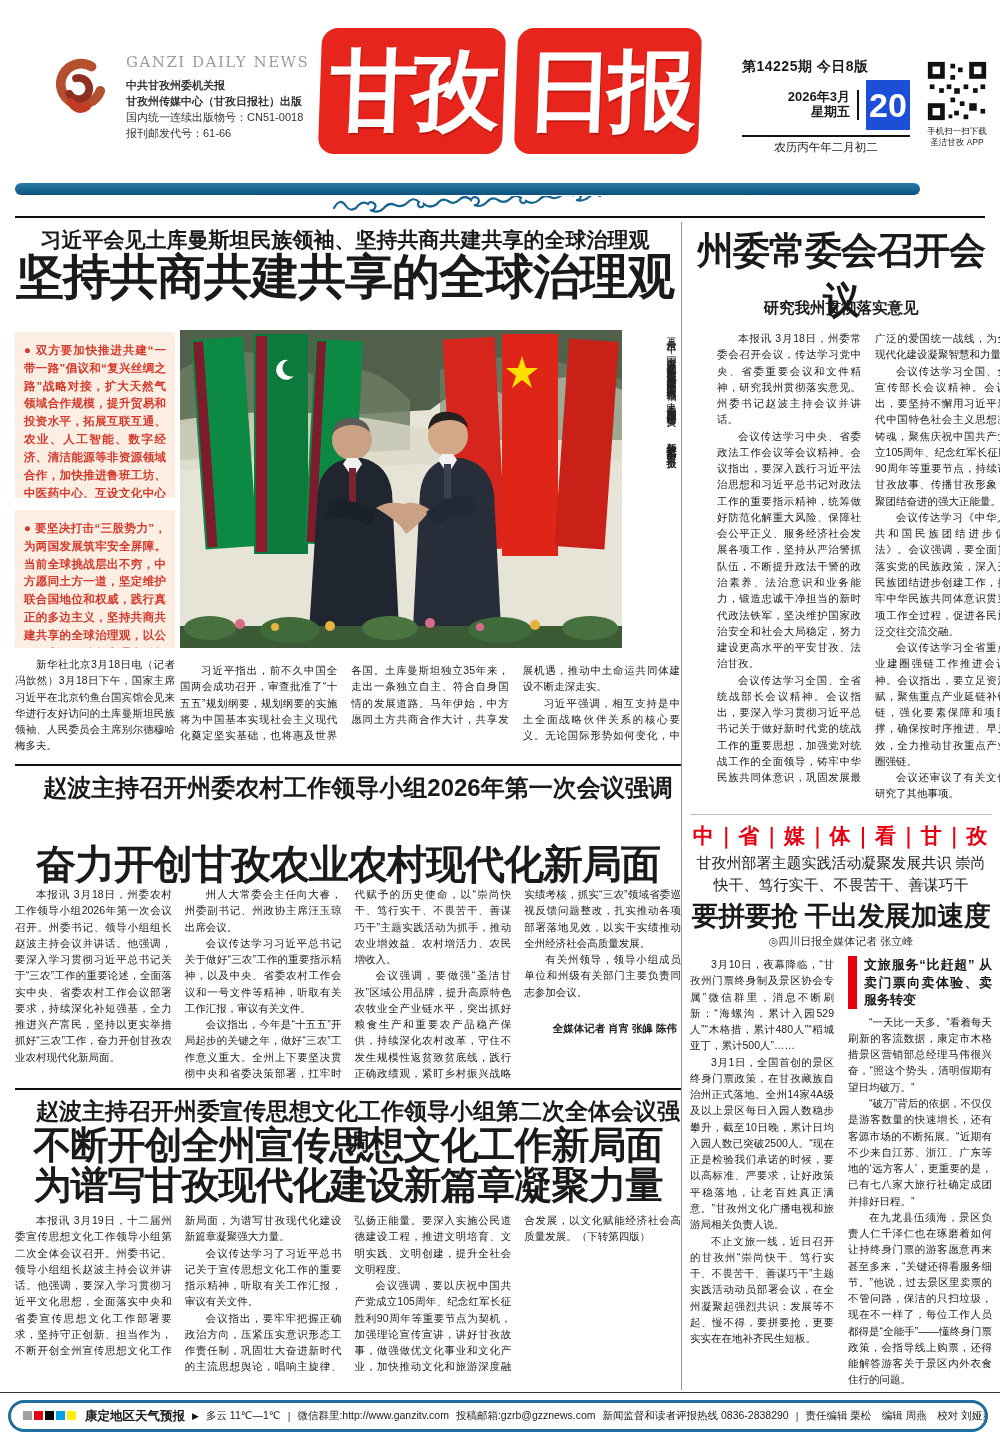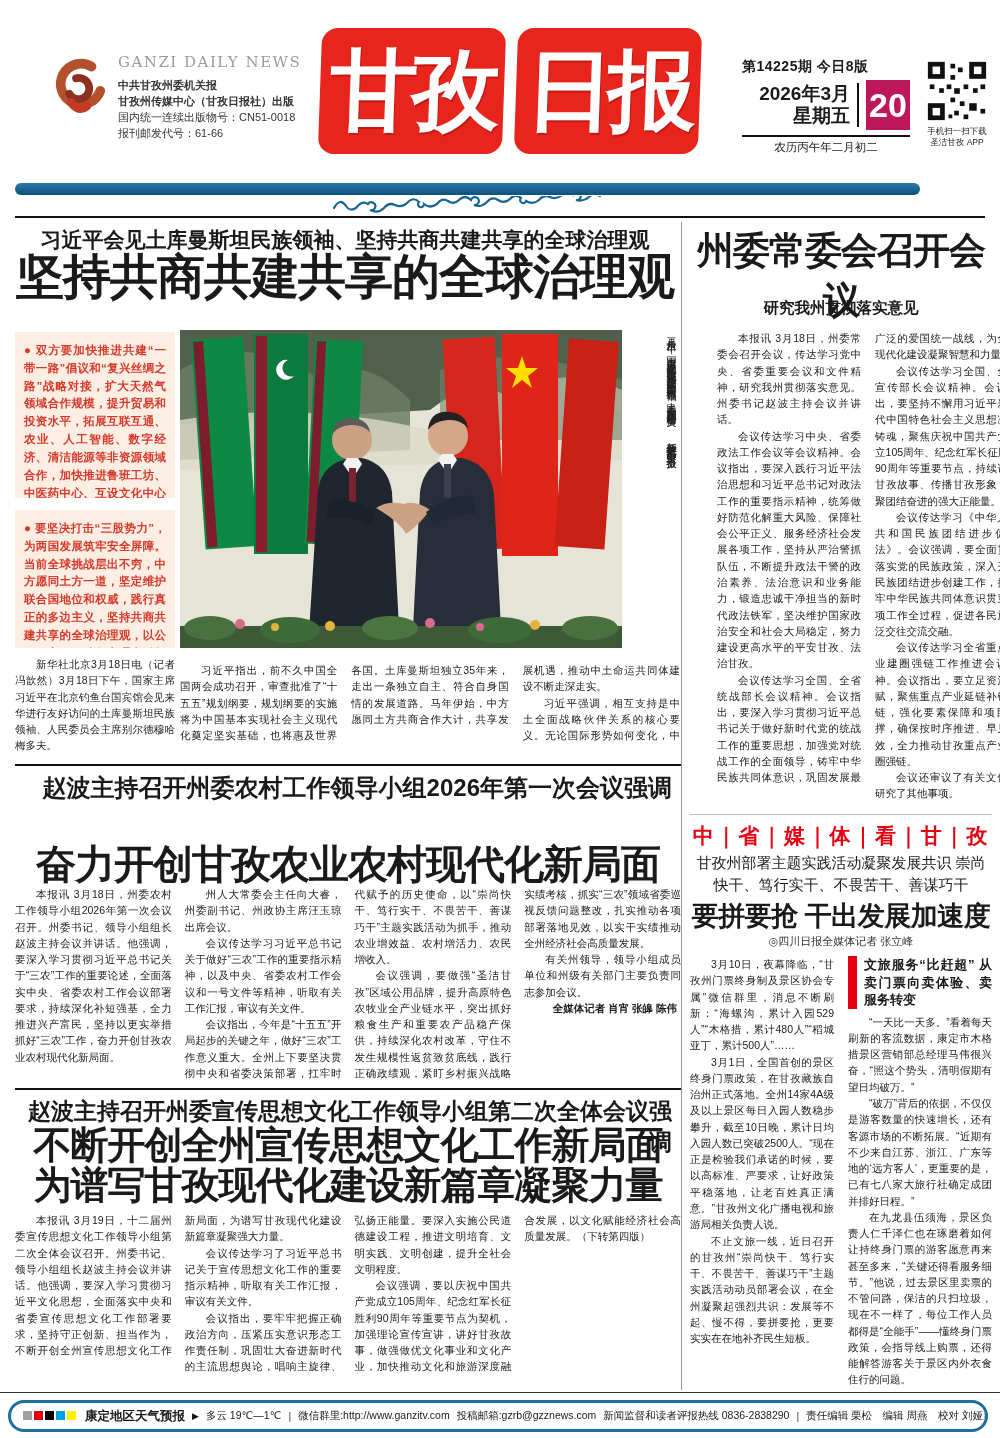--- a/index.html
+++ b/index.html
@@ -1,31 +1,31 @@
 <!DOCTYPE html>
 <html><head>
 <meta charset="utf-8">
 <style>
   html,body{margin:0;padding:0;background:#e9e9e9;}
   .page{position:relative;width:1000px;height:1438px;margin:0 auto;background:#ffffff;
         font-family:"Liberation Sans","DejaVu Sans",sans-serif;color:#1a1a1a;overflow:hidden;}
   
-  .mh-left{position:absolute;left:46px;top:52px;width:270px;display:flex;gap:10px;}
+  .mh-left{position:absolute;left:46px;top:52px;width:270px;display:flex;gap:18px;}
   .mh-logo{flex:0 0 62px;}
   .mh-info{font-size:11px;line-height:1.45;color:#333;}
   .mh-en{font-family:"DejaVu Serif",serif;font-size:15px;letter-spacing:1.5px;color:#9a9a9a;margin-bottom:4px;}
   .mh-title{position:absolute;left:320px;top:28px;display:flex;gap:12px;}
   .title-block{width:184px;height:126px;background:#e8251c;border-radius:16px;display:flex;align-items:center;justify-content:center;
                color:#fff;font-family:"DejaVu Serif",serif;font-weight:bold;font-size:88px;letter-spacing:-6px;
                text-shadow:1px 2px 0 rgba(120,0,0,.35);transform:skewX(-2deg);}
   .mh-right{position:absolute;left:742px;top:58px;width:250px;}
   .mh-issue{font-size:14px;font-weight:bold;letter-spacing:.5px;}
   .mh-daterow{display:flex;align-items:center;margin-top:4px;width:168px;}
-  .mh-datecol{flex:1;text-align:right;font-weight:bold;font-size:19px;line-height:1.15;padding-right:7px;border-right:2px solid #111;}
-  .day-box{width:44px;height:50px;background:#be185d;color:#fff;font-weight:bold;font-size:34px;display:flex;align-items:center;justify-content:center;margin-left:7px;}
+  .mh-datecol{flex:1;text-align:right;font-weight:bold;font-size:13px;line-height:1.15;padding-right:7px;border-right:2px solid #111;}
+  .day-box{width:44px;height:50px;background:#1d4ed8;color:#fff;font-weight:bold;font-size:34px;display:flex;align-items:center;justify-content:center;margin-left:7px;}
   .mh-lunar{width:168px;border-top:2px solid #111;margin-top:5px;padding-top:3px;font-size:11.5px;text-align:center;}
   .mh-qr{position:absolute;right:0;top:2px;width:70px;text-align:center;}
   .mh-qr .cap{font-size:8.5px;line-height:1.3;color:#222;}
   
   .blue-bar{position:absolute;left:15px;top:183px;width:905px;height:12px;border-radius:7px;
             background:linear-gradient(#2a7cab,#0d527c);}
   .tibetan{position:absolute;left:330px;top:196px;}
   .top-rule{position:absolute;left:15px;top:216px;width:970px;height:2px;background:#111;}
   
   .kicker{font-weight:bold;text-align:center;letter-spacing:0;}
@@ -41,26 +41,26 @@
   .hl-box .dot{color:#d5392b;}
   .hl1{top:332px;height:166px;overflow:hidden;}
   .hl2{top:510px;height:138px;overflow:hidden;}
   .lede{position:absolute;left:15px;top:656px;width:160px;font-size:10.5px;line-height:1.55;text-align:justify;text-indent:2em;}
   .photo{position:absolute;left:180px;top:330px;width:442px;height:318px;background:#dfe3d6;overflow:hidden;}
   .photo-caption{position:absolute;left:626px;top:330px;width:54px;height:318px;writing-mode:vertical-rl;
                  font-size:10px;line-height:1.75;letter-spacing:1px;color:#222;}
   .photo-caption .credit{font-weight:bold;margin-top:10px;}
   .cols{column-gap:14px;font-size:10.5px;line-height:1.55;text-align:justify;overflow:hidden;column-fill:auto;}
   .cols p{margin:0;text-indent:2em;}
-  .cols p.byline{text-indent:0;text-align:right;font-weight:bold;padding-right:4px;margin-top:0;}
+  .cols p.byline{text-indent:0;text-align:right;font-weight:bold;padding-right:4px;margin-top:20px;}
   .lead-body{position:absolute;left:180px;top:662px;width:500px;height:96px;column-count:3;}
   .sc-body{position:absolute;left:690px;top:330px;width:302px;height:480px;column-count:2;margin-left:27px;}
   
   .h-rule{position:absolute;left:15px;width:666px;height:2px;background:#111;}
-  .sec-kicker{position:absolute;left:6px;width:666px;font-size:24px;font-weight:bold;text-align:right;}
+  .sec-kicker{position:absolute;left:25px;width:666px;font-size:24px;font-weight:bold;text-align:center;}
   .sec-headline{position:absolute;left:15px;width:666px;font-weight:900;text-align:center;letter-spacing:-1px;line-height:1.0;}
   .rural-h{font-size:40px;}
   .culture-h{font-size:38px;}
   .rural-body{position:absolute;left:15px;top:886px;width:666px;height:196px;column-count:4;column-gap:13px;}
   .culture-body{position:absolute;left:15px;top:1212px;width:666px;height:172px;column-count:4;column-gap:13px;}
   
   .sc-endrule{position:absolute;left:690px;top:814px;width:302px;height:1px;background:#bbb;}
   .media-band{position:absolute;left:690px;top:822px;width:302px;text-align:center;color:#e60012;
               font-size:21px;font-weight:900;letter-spacing:2px;}
   .media-kicker{position:absolute;left:690px;top:852px;width:302px;font-size:15px;font-weight:normal;text-align:center;line-height:1.45;}
@@ -286,21 +286,21 @@
     <p>“破万”背后的依据，不仅仅是游客数量的快速增长，还有客源市场的不断拓展。“近期有不少来自江苏、浙江、广东等地的‘远方客人’，更重要的是，已有七八家大旅行社确定成团并排好日程。”</p>
     <p>在九龙县伍须海，景区负责人仁千泽仁也在琢磨着如何让持终身门票的游客愿意再来甚至多来，“关键还得看服务细节。”他说，过去景区里卖票的不管问路，保洁的只扫垃圾，现在不一样了，每位工作人员都得是“全能手”——懂终身门票政策，会指导线上购票，还得能解答游客关于景区内外衣食住行的问题。</p>
 
   </div>
 
   <div class="bottom-rule"></div>
   <div class="footer">
     <span><span class="reg-sq" style="background: rgb(159, 160, 160);"></span><span class="reg-sq" style="background: rgb(230, 0, 18);"></span><span class="reg-sq" style="background: rgb(0, 0, 0);"></span><span class="reg-sq" style="background: rgb(0, 160, 233);"></span><span class="reg-sq" style="background: rgb(255, 241, 0);"></span></span>
     <span class="fw-label">康定地区天气预报</span>
     <span class="tri">▶</span>
-    <span>多云 19℃—1℃</span>
+    <span>多云 11℃—1℃</span>
     <span class="fw-sep">|</span>
     <span>微信群里:http://www.ganzitv.com</span>
     <span>投稿邮箱:gzrb@gzznews.com</span>
     <span>新闻监督和读者评报热线 0836-2838290</span>
     <span class="fw-sep">|</span>
     <span>责任编辑 栗松　编辑 周燕　校对 刘娅灵　版式编辑 陈雪峰　图片总监 廖华云</span>
 
   </div>
 
 </div>

